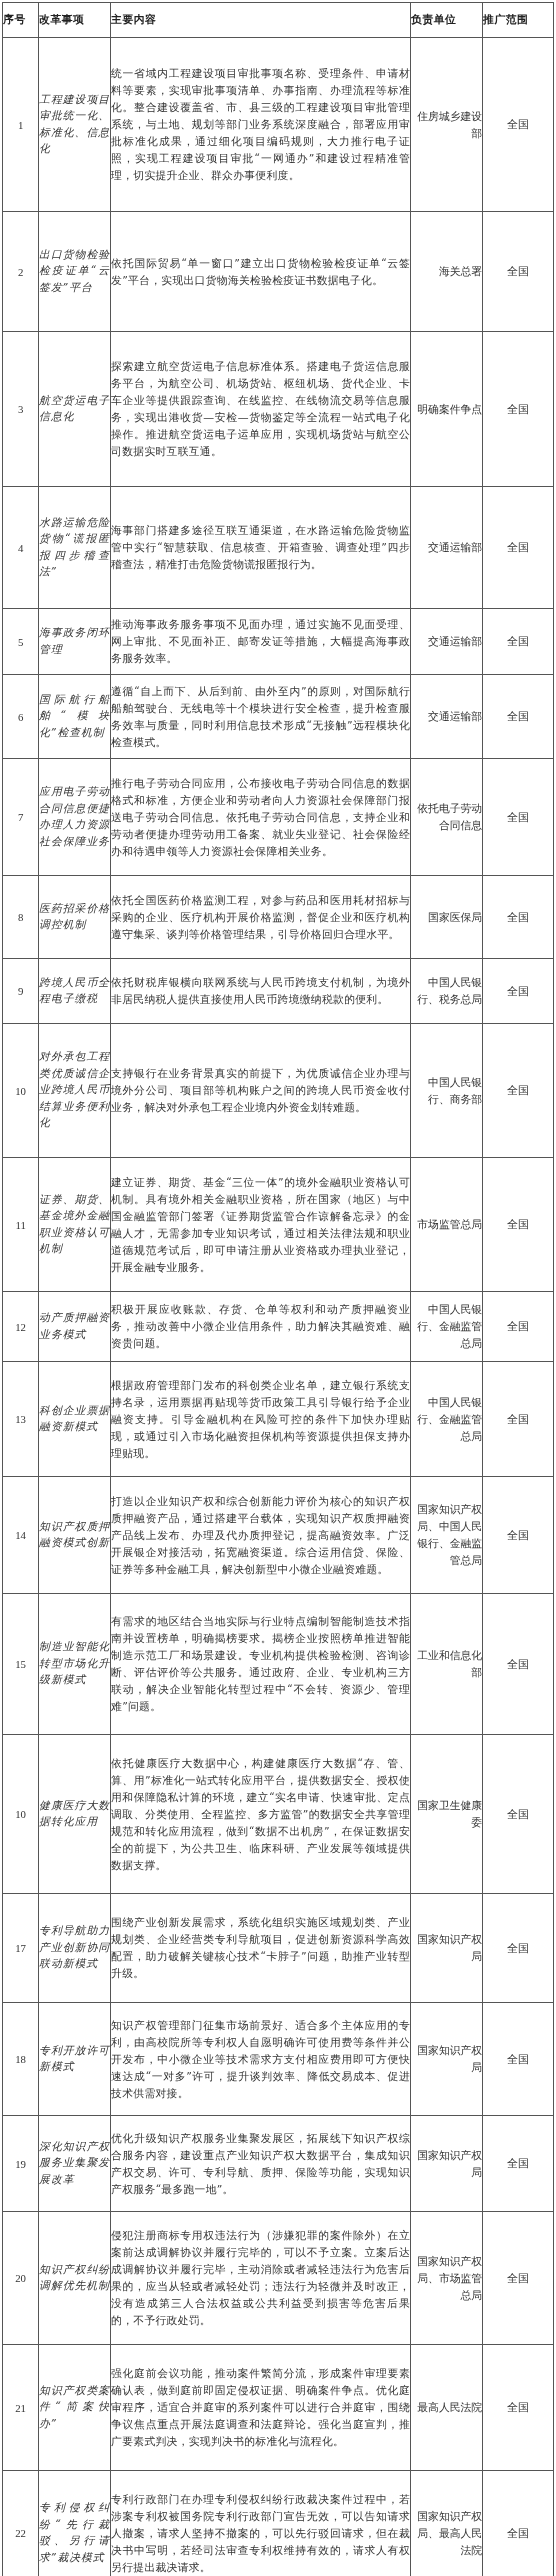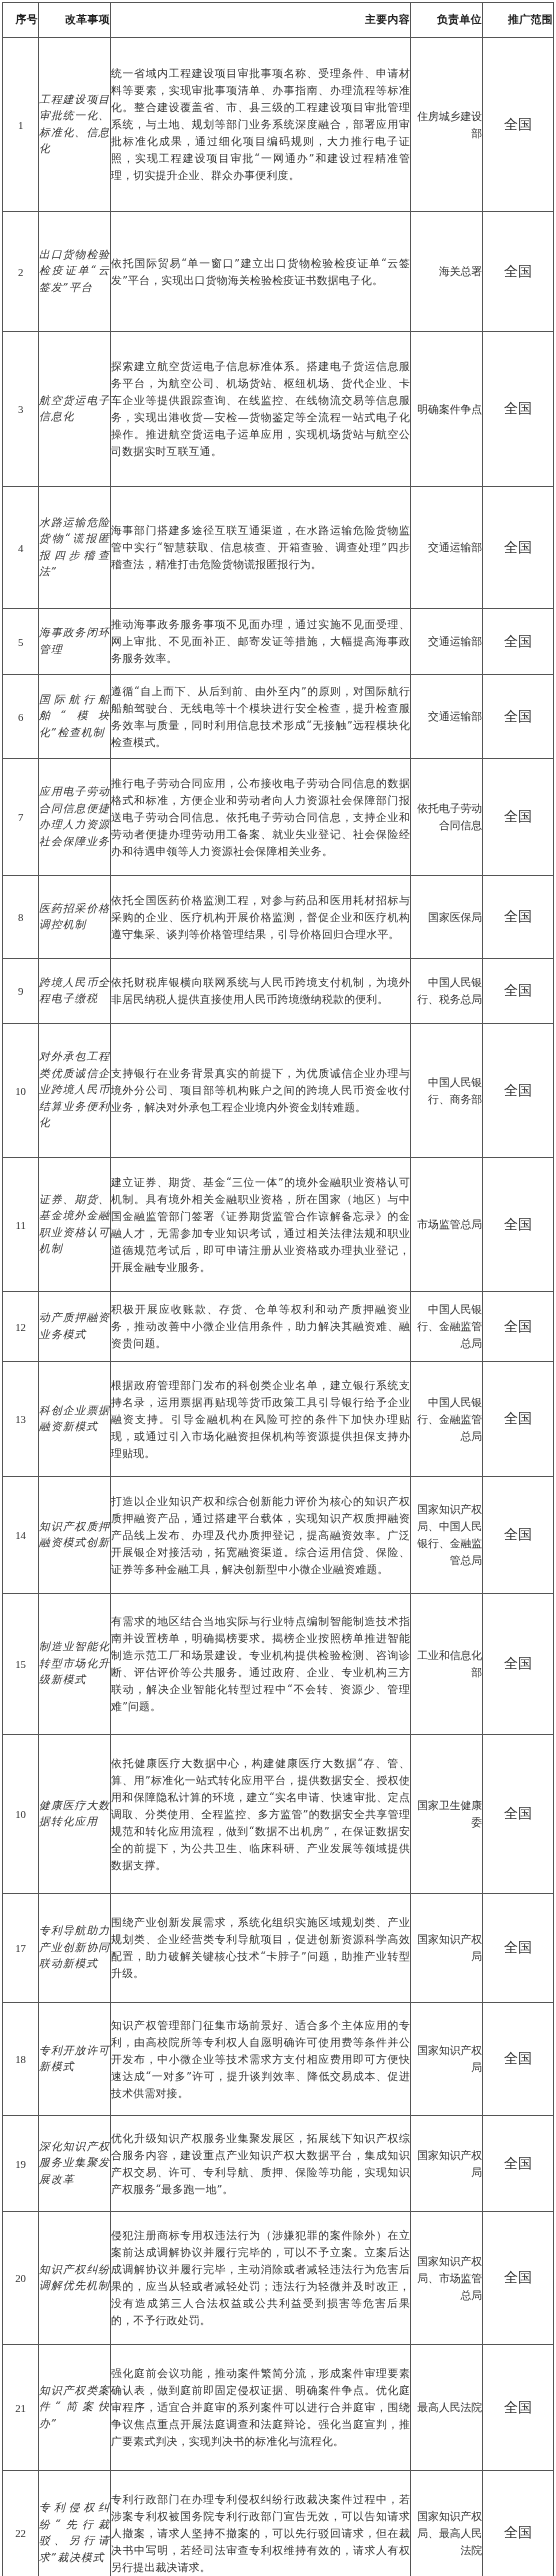--- a/index.html
+++ b/index.html
@@ -4,29 +4,29 @@
 <style>
   html, body { margin: 0; padding: 0; background: #ffffff; }
   body { width: 556px; height: 2849px; position: relative; overflow: hidden;
          font-family: "DejaVu Serif", "Liberation Serif", serif; color: #2b2b2b; }
   table.reform { position: absolute; left: 2.1px; top: 2.1px; width: 549px;
                  border-collapse: collapse; table-layout: fixed; }
   table.reform td, table.reform th { border: 1px solid #555; padding: 0; vertical-align: middle; }
   col.c-no { width: 36px; } col.c-item { width: 72px; } col.c-content { width: 300px; }
   col.c-dept { width: 72px; } col.c-scope { width: 71px; }
   th { font-family: "DejaVu Sans", "Liberation Sans", sans-serif; font-weight: bold;
-       font-size: 10.8px; height: 34px; color: #222; letter-spacing: 0.5px; text-align: right; }
+       font-size: 10.8px; height: 34px; color: #222; letter-spacing: 0.5px; text-align: left; }
   td.no { text-align: center; font-size: 10.8px; font-family: "Liberation Serif", serif; color: #333; }
   td.item { font-size: 10.8px; line-height: 16.5px; padding: 0 4.1px 0 6.2px; text-align: justify;
             text-align-last: left; word-break: break-all; color: #333; letter-spacing: 1px; font-style: italic; }
   td.content { font-size: 10.8px; line-height: 17px; padding: 0 6.2px 0 6.7px; text-align: justify;
                word-break: break-all; color: #333; letter-spacing: 0.3px; }
   td.dept { font-size: 10.8px; line-height: 17px; text-align: right; padding: 0 2.1px; color: #333;
             word-break: break-all; }
-  td.scope { font-size: 14px; text-align: center; color: #333; padding: 0 1px; }
+  td.scope { font-size: 11px; text-align: center; color: #333; padding: 0 1px; }
 </style>
 </head>
 <body>
 
 <table class="reform">
   <colgroup>
     <col class="c-no">
       <col class="c-item">
       <col class="c-content">
       <col class="c-dept">

